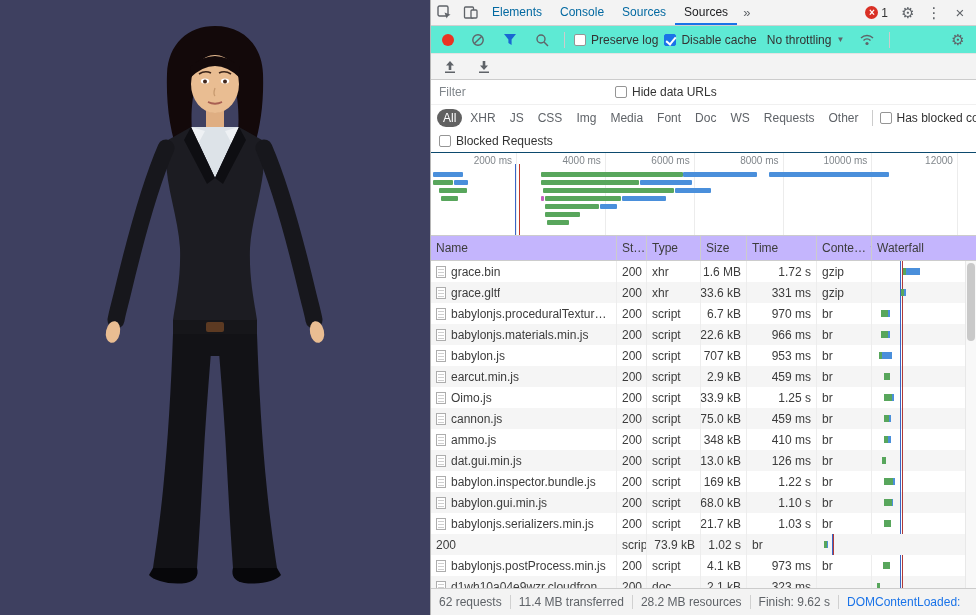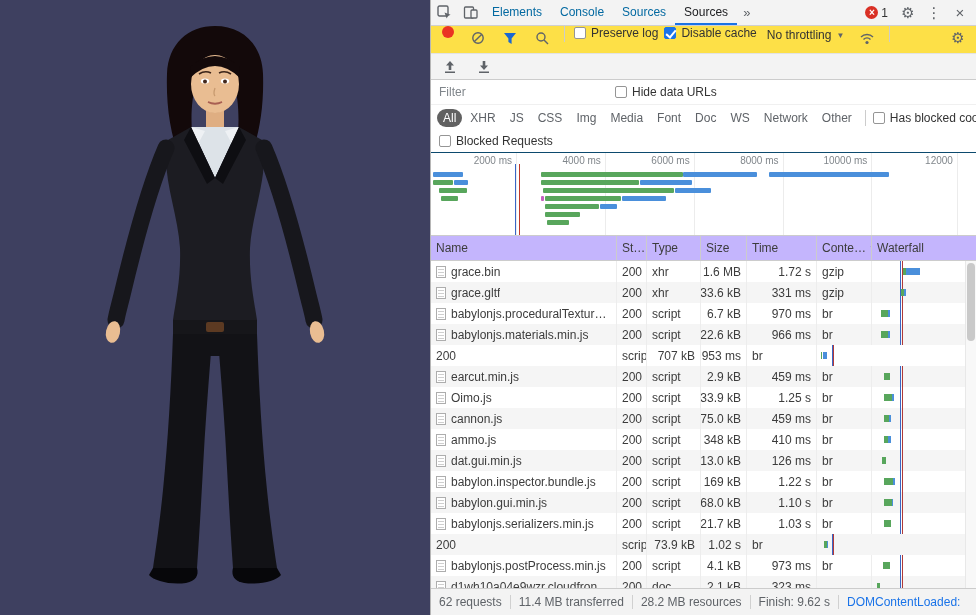--- a/index.html
+++ b/index.html
@@ -13,21 +13,21 @@
 .icon-btn{width:26px;height:24px;display:flex;align-items:center;justify-content:center;color:#5f6368;flex:none}
 .tabs{display:flex;height:100%}
 .tab{padding:0 9px;display:flex;align-items:center;color:#0369a1;border-bottom:2px solid transparent}
 .tab.active{color:#202124;border-bottom-color:#1a73e8}
 .more-tabs{padding:0 6px;color:#5f6368;display:flex;align-items:center;font-size:13px}
 .tabbar-right{margin-left:auto;display:flex;align-items:center;gap:2px;padding-right:4px}
 .err-badge{display:flex;align-items:center;gap:3px;margin-right:6px}
 .err-circle{width:13px;height:13px;border-radius:50%;background:#d93025;color:#fff;font-size:10px;line-height:13px;text-align:center;font-weight:bold}
 .glyph-btn{width:24px;height:24px;display:flex;align-items:center;justify-content:center;color:#5f6368;font-size:15px}
 
-.toolbar{height:28px;background:#fde047;border-bottom:1px solid #e3e3e3;display:flex;align-items:flex-start;padding:0 6px;gap:6px;flex:none}
+.toolbar{height:28px;background:#5eead4;border-bottom:1px solid #e3e3e3;display:flex;align-items:center;padding:0 6px;gap:6px;flex:none}
 .record-dot{width:12px;height:12px;border-radius:50%;background:#ea3323;margin:0 5px;flex:none}
 .vsep{width:1px;height:16px;background:#ccc;margin:0 3px;flex:none}
 .cb-wrap{display:flex;align-items:center;gap:5px;color:#333;white-space:nowrap}
 .cb{width:12px;height:12px;border:1px solid #959595;border-radius:2px;background:#fff;flex:none;position:relative}
 .cb.checked{background:#1a73e8;border-color:#1a73e8}
 .cb.checked::after{content:"";position:absolute;left:3px;top:0;width:4px;height:8px;border:solid #fff;border-width:0 2px 2px 0;transform:rotate(40deg)}
 .select{display:flex;align-items:center;gap:5px;color:#333;padding:2px 4px}
 .caret{font-size:8px;color:#5f6368}
 .flex-spacer{flex:1}
 
@@ -223,21 +223,21 @@
       <span class="chipbox">
           <span class="chip sel">All</span>
           <span class="chip">XHR</span>
           <span class="chip">JS</span>
           <span class="chip">CSS</span>
           <span class="chip">Img</span>
           <span class="chip">Media</span>
           <span class="chip">Font</span>
           <span class="chip">Doc</span>
           <span class="chip">WS</span>
-          <span class="chip">Network</span>
+          <span class="chip">Requests</span>
           <span class="chip">Other</span>
         </span>
       <span class="vsep"></span>
       <label class="cb-wrap">
         <span class="cb"></span>
         <span>Has blocked cookies</span>
       </label>
     </div>
 
     <div class="blocked-row">
@@ -364,20 +364,24 @@
             <div class="ncell c-time">966 ms</div>
             <div class="ncell c-content">br</div>
             <div class="ncell c-waterfall">
               <div class="wfline" style="left: 26.5%; background: rgb(58, 102, 198);"></div>
               <div class="wfline" style="left: 28.5%; background: rgb(176, 58, 58);"></div>
               <div class="wfseg" style="left: 9%; width: 6%; background: rgb(88, 166, 92);"></div>
               <div class="wfseg" style="left: 15%; width: 2%; background: rgb(74, 143, 219);"></div>
             </div>
           </div>
           <div class="nrow">
+            <div class="ncell c-name">
+              <span class="doc-icon"></span>
+              <span class="name-text">babylon.js</span>
+            </div>
             <div class="ncell c-status">200</div>
             <div class="ncell c-type">script</div>
             <div class="ncell c-size">707 kB</div>
             <div class="ncell c-time">953 ms</div>
             <div class="ncell c-content">br</div>
             <div class="ncell c-waterfall">
               <div class="wfline" style="left: 26.5%; background: rgb(58, 102, 198);"></div>
               <div class="wfline" style="left: 28.5%; background: rgb(176, 58, 58);"></div>
               <div class="wfseg" style="left: 7%; width: 3%; background: rgb(88, 166, 92);"></div>
               <div class="wfseg" style="left: 10%; width: 9%; background: rgb(74, 143, 219);"></div>

